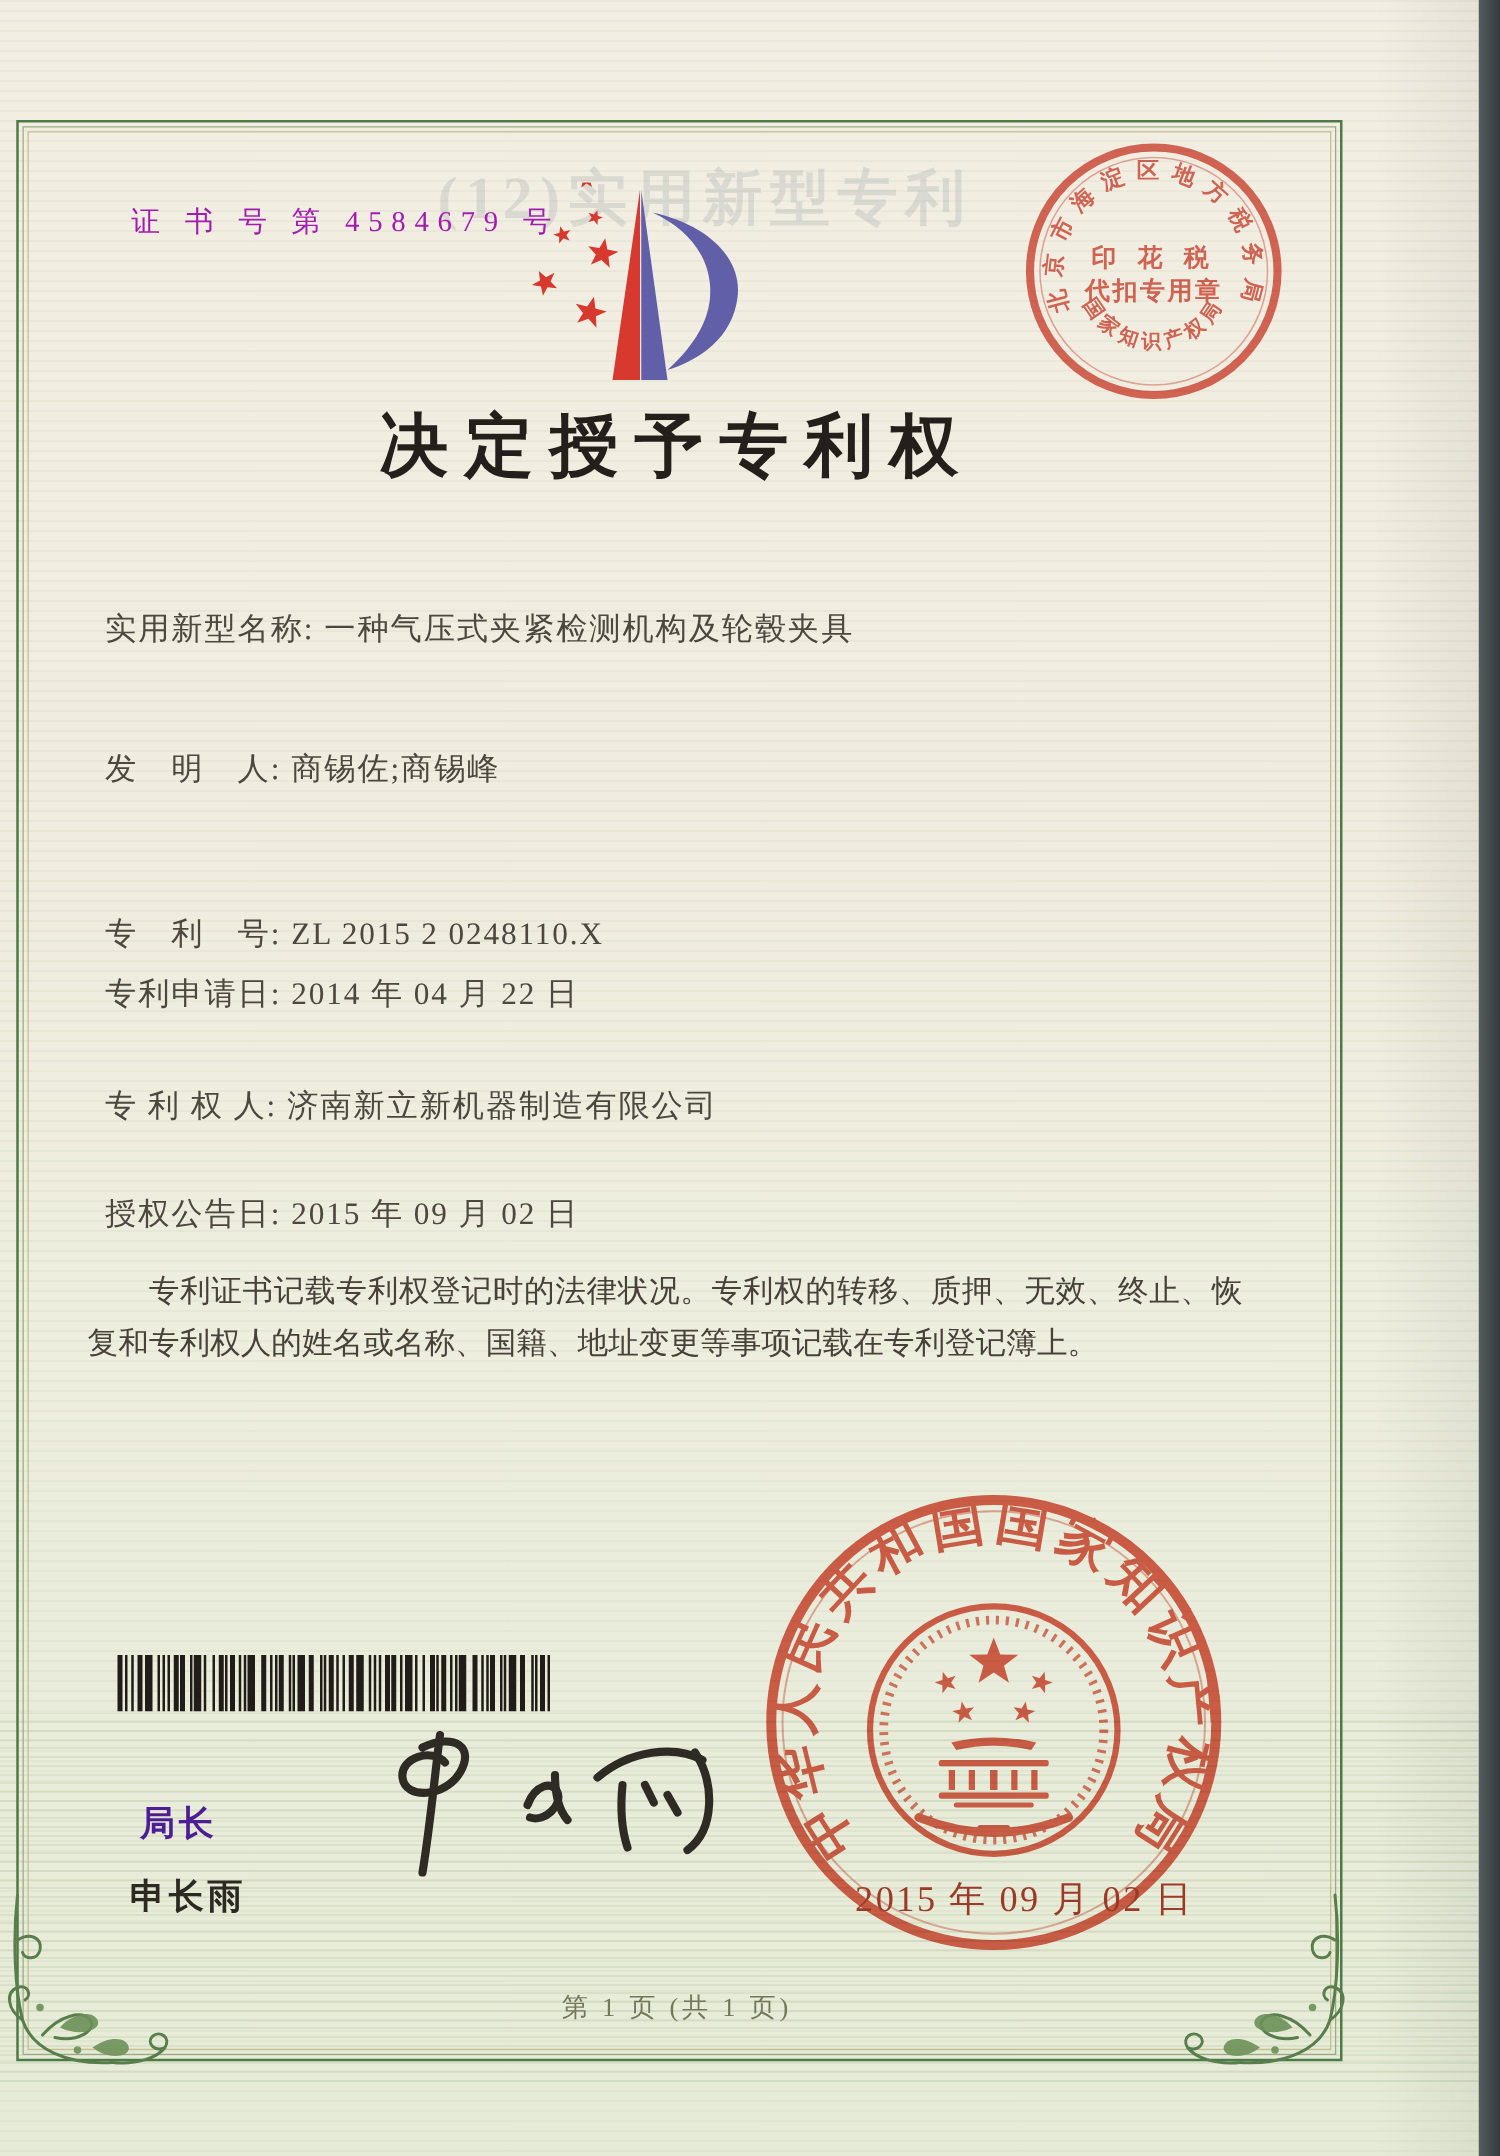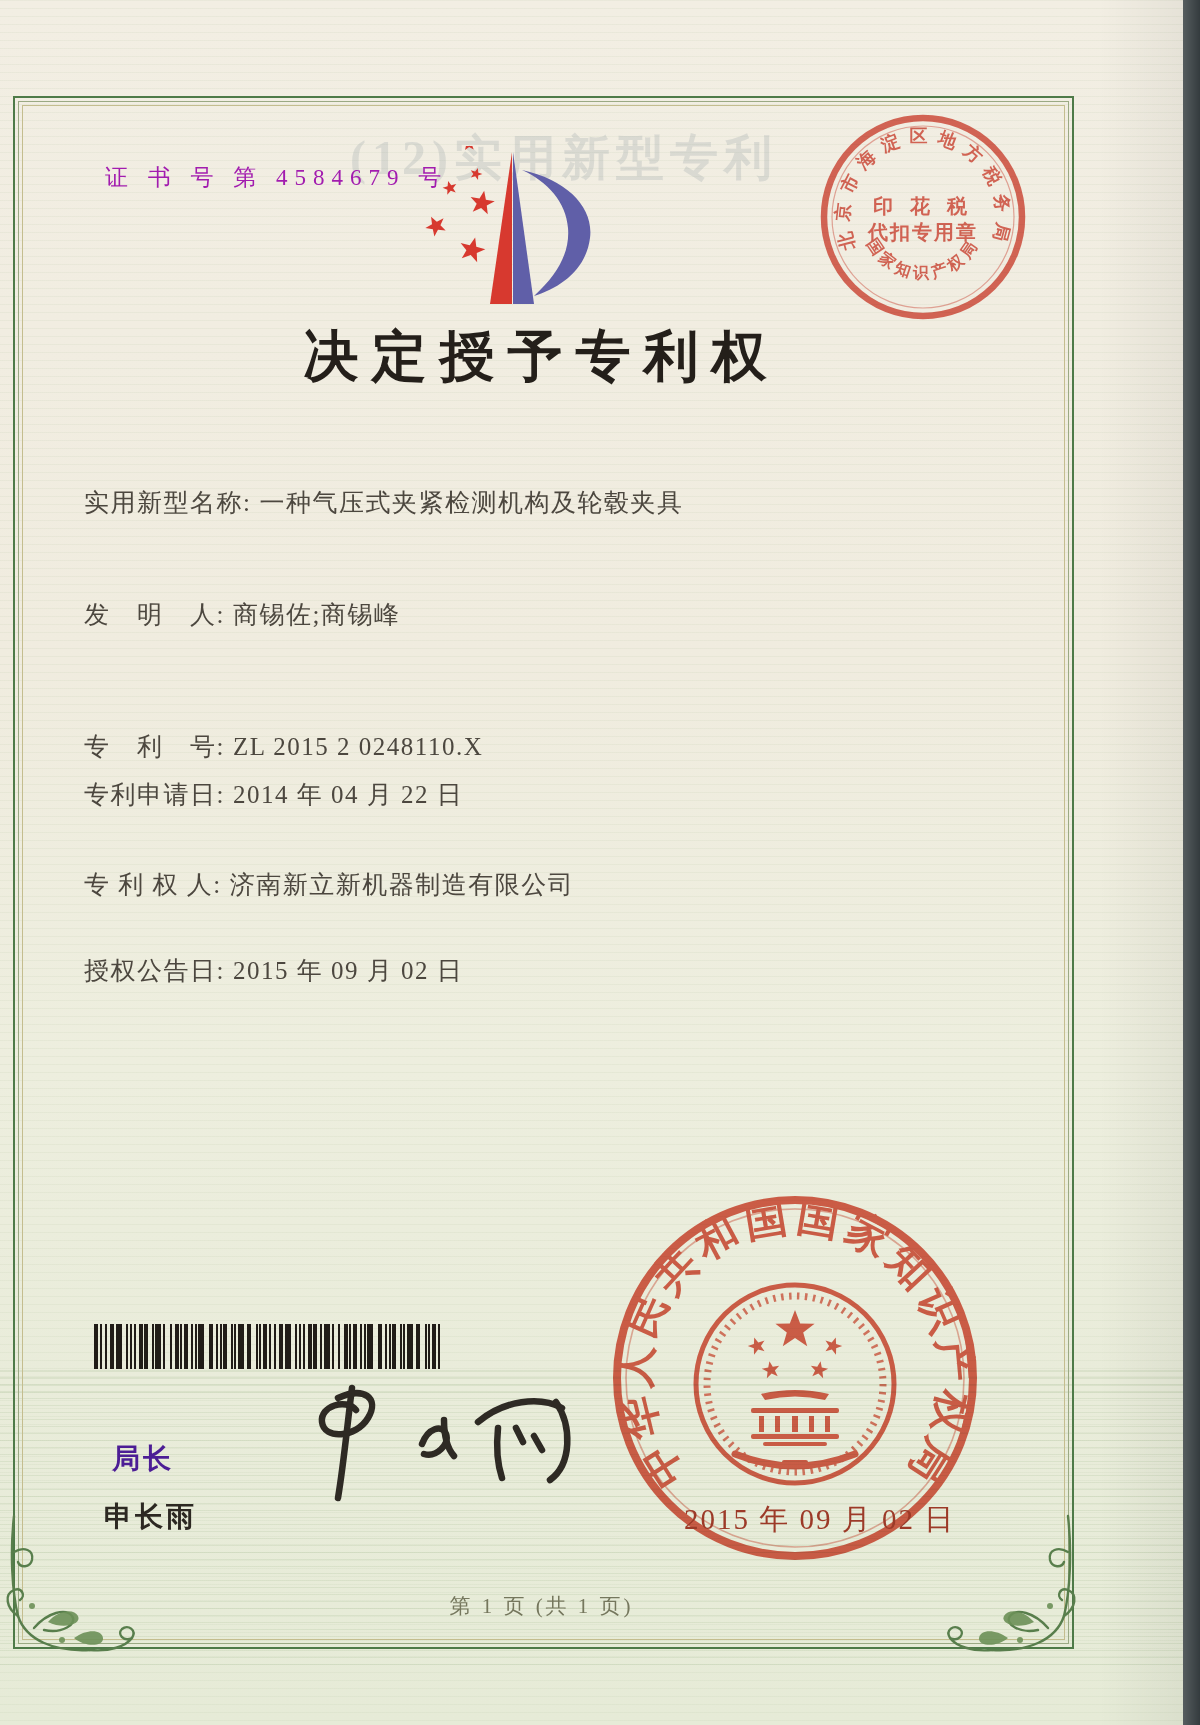--- a/index.html
+++ b/index.html
@@ -133,20 +133,21 @@
 <div class="fields" id="fields">
     <div class="field-row" style="top: 486px;"><span>实用新型名称:</span><span class="val">一种气压式夹紧检测机构及轮毂夹具</span></div>
     <div class="field-row" style="top: 598px;"><span>发　明　人:</span><span class="val">商锡佐;商锡峰</span></div>
     <div class="field-row" style="top: 688px; margin-top: 42px;"><span>专　利　号:</span><span class="val">ZL 2015 2 0248110.X</span></div>
     <div class="field-row" style="top: 778px;"><span>专利申请日:</span><span class="val">2014 年 04 月 22 日</span></div>
     <div class="field-row" style="top: 868px;"><span>专 利 权 人:</span><span class="val">济南新立新机器制造有限公司</span></div>
     <div class="field-row" style="top: 954px;"><span>授权公告日:</span><span class="val">2015 年 09 月 02 日</span></div>
   </div>
 
 <div class="paras" id="paras">
+    <p>专利证书记载专利权登记时的法律状况。专利权的转移、质押、无效、终止、恢复和专利权人的姓名或名称、国籍、地址变更等事项记载在专利登记簿上。</p>
   </div>
 
 <div class="barcode" id="barcode"><span style="width: 4px; margin-right: 1.6px;"></span><span style="width: 2px; margin-right: 3.2px;"></span><span style="width: 2px; margin-right: 3.2px;"></span><span style="width: 4px; margin-right: 1.6px;"></span><span style="width: 6px; margin-right: 4.8px;"></span><span style="width: 2px; margin-right: 1.6px;"></span><span style="width: 2px; margin-right: 1.6px;"></span><span style="width: 2px; margin-right: 3.2px;"></span><span style="width: 4px; margin-right: 1.6px;"></span><span style="width: 4px; margin-right: 3.2px;"></span><span style="width: 2px; margin-right: 1.6px;"></span><span style="width: 6px; margin-right: 1.6px;"></span><span style="width: 2px; margin-right: 4.8px;"></span><span style="width: 2px; margin-right: 3.2px;"></span><span style="width: 4px; margin-right: 1.6px;"></span><span style="width: 2px; margin-right: 1.6px;"></span><span style="width: 4px; margin-right: 3.2px;"></span><span style="width: 2px; margin-right: 1.6px;"></span><span style="width: 2px; margin-right: 1.6px;"></span><span style="width: 6px; margin-right: 4.8px;"></span><span style="width: 4px; margin-right: 3.2px;"></span><span style="width: 2px; margin-right: 1.6px;"></span><span style="width: 2px; margin-right: 1.6px;"></span><span style="width: 4px; margin-right: 3.2px;"></span><span style="width: 2px; margin-right: 1.6px;"></span><span style="width: 2px; margin-right: 1.6px;"></span><span style="width: 6px; margin-right: 3.2px;"></span><span style="width: 4px; margin-right: 4.8px;"></span><span style="width: 2px; margin-right: 1.6px;"></span><span style="width: 2px; margin-right: 1.6px;"></span><span style="width: 4px; margin-right: 1.6px;"></span><span style="width: 2px; margin-right: 3.2px;"></span><span style="width: 2px; margin-right: 3.2px;"></span><span style="width: 4px; margin-right: 1.6px;"></span><span style="width: 6px; margin-right: 4.8px;"></span><span style="width: 2px; margin-right: 1.6px;"></span><span style="width: 2px; margin-right: 1.6px;"></span><span style="width: 2px; margin-right: 3.2px;"></span><span style="width: 4px; margin-right: 1.6px;"></span><span style="width: 4px; margin-right: 3.2px;"></span><span style="width: 2px; margin-right: 1.6px;"></span><span style="width: 6px; margin-right: 1.6px;"></span><span style="width: 2px; margin-right: 4.8px;"></span><span style="width: 2px; margin-right: 3.2px;"></span><span style="width: 4px; margin-right: 1.6px;"></span><span style="width: 2px; margin-right: 1.6px;"></span><span style="width: 4px; margin-right: 3.2px;"></span><span style="width: 2px; margin-right: 1.6px;"></span><span style="width: 2px; margin-right: 1.6px;"></span><span style="width: 6px; margin-right: 4.8px;"></span><span style="width: 4px; margin-right: 3.2px;"></span><span style="width: 2px; margin-right: 1.6px;"></span><span style="width: 2px; margin-right: 1.6px;"></span><span style="width: 4px; margin-right: 3.2px;"></span><span style="width: 2px; margin-right: 1.6px;"></span><span style="width: 2px; margin-right: 1.6px;"></span><span style="width: 6px; margin-right: 3.2px;"></span><span style="width: 4px; margin-right: 4.8px;"></span><span style="width: 2px; margin-right: 1.6px;"></span><span style="width: 2px; margin-right: 1.6px;"></span><span style="width: 4px; margin-right: 1.6px;"></span><span style="width: 2px; margin-right: 3.2px;"></span></div>
 
 <div class="signer-title">局长</div>
 <div class="signer-name">申长雨</div>
 
 <svg class="signature" viewBox="0 0 310 125">
   <g fill="none" stroke="#2e2a24" stroke-width="6.5" stroke-linecap="round">
     <path d="M46,16 C72,4 88,16 76,36 C64,56 32,58 30,40 C28,24 54,16 64,28"></path>

